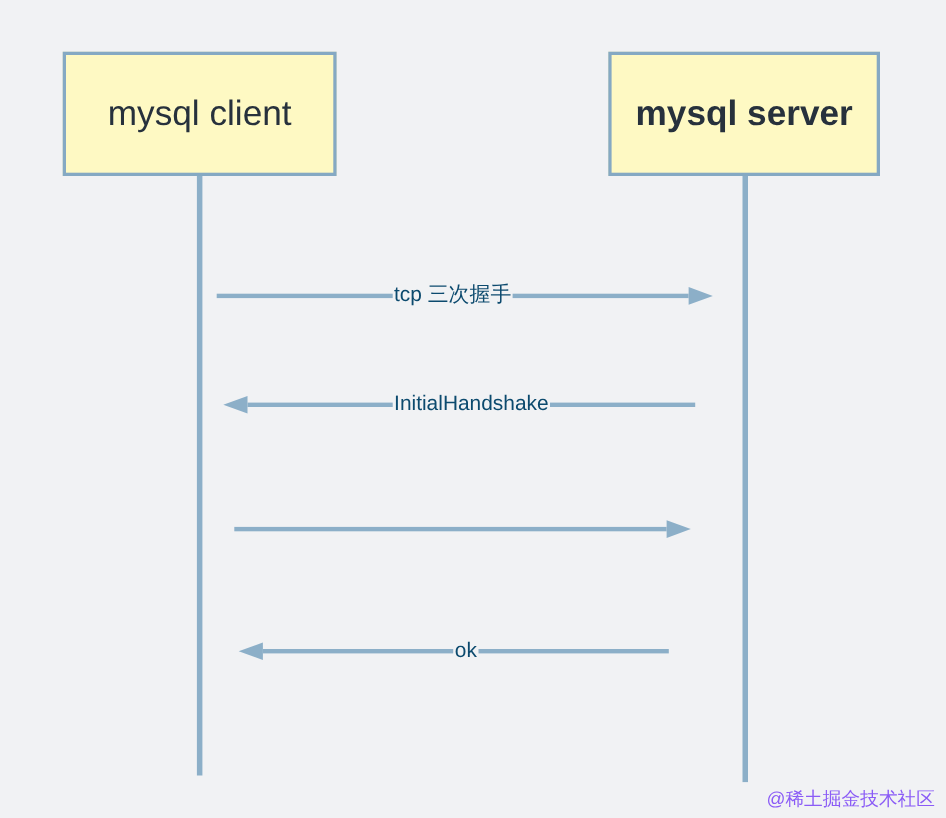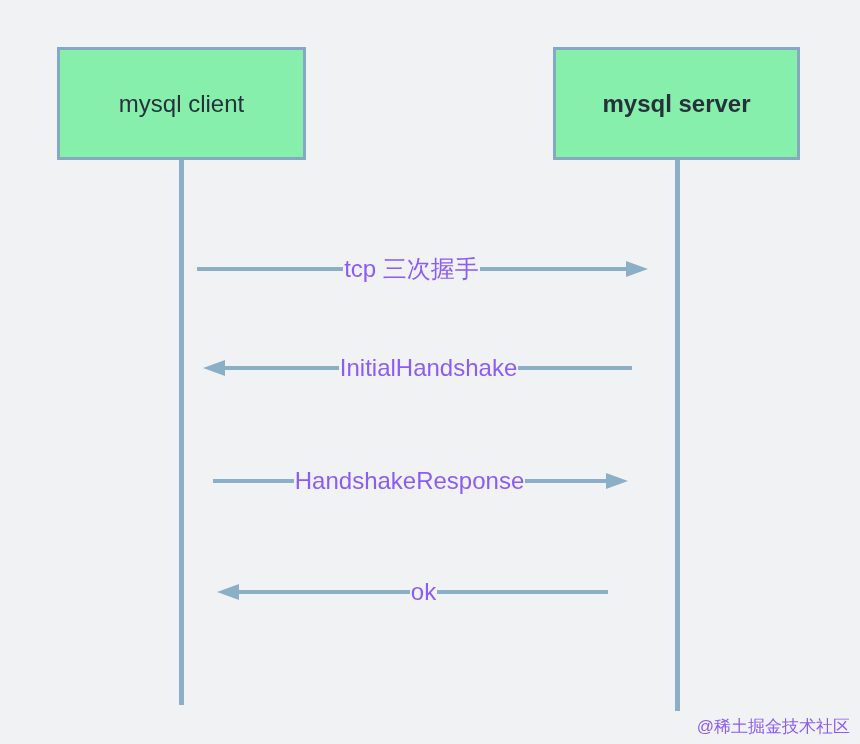--- a/index.html
+++ b/index.html
@@ -11,26 +11,26 @@
     position: relative;
     width: 860px;
     height: 744px;
     background: #f1f2f4;
     overflow: hidden;
   }
   
   .actor-box {
     position: absolute;
     box-sizing: border-box;
-    background: #86efac;
+    background: #fef9c3;
     border: 3px solid #85a9c3;
     display: flex;
     align-items: center;
     justify-content: center;
-    font-size: 24px;
+    font-size: 32px;
     color: #27313c;
   }
   .actor-client { left: 57px;  top: 47px; width: 249px; height: 113px; }
   .actor-server { left: 553px; top: 47px; width: 247px; height: 113px; font-weight: bold; }
 
   
   .lifeline {
     position: absolute;
     width: 5px;
     background: #8cafc8;
@@ -46,22 +46,22 @@
     align-items: center;
   }
   .msg-line {
     flex: 1 1 0;
     height: 4px;
     background: #8cafc8;
   }
   .msg-label {
     flex: 0 0 auto;
     white-space: nowrap;
-    font-size: 24px;
-    color: #8b5cf6;
+    font-size: 19px;
+    color: #0c4a6e;
     line-height: 32px;
     padding: 0 1px;
   }
   .arrowhead-right {
     flex: 0 0 auto;
     width: 0; height: 0;
     border-top: 8px solid transparent;
     border-bottom: 8px solid transparent;
     border-left: 22px solid #8cafc8;
   }
@@ -110,21 +110,20 @@
 
   <div class="message msg-2">
     <div class="arrowhead-left"></div>
     <div class="msg-line"></div>
     <div class="msg-label">InitialHandshake</div>
     <div class="msg-line"></div>
   </div>
 
   <div class="message msg-3">
     <div class="msg-line"></div>
-    <div class="msg-label">HandshakeResponse</div>
     <div class="msg-line"></div>
     <div class="arrowhead-right"></div>
   </div>
 
   <div class="message msg-4">
     <div class="arrowhead-left"></div>
     <div class="msg-line"></div>
     <div class="msg-label">ok</div>
     <div class="msg-line"></div>
   </div>

